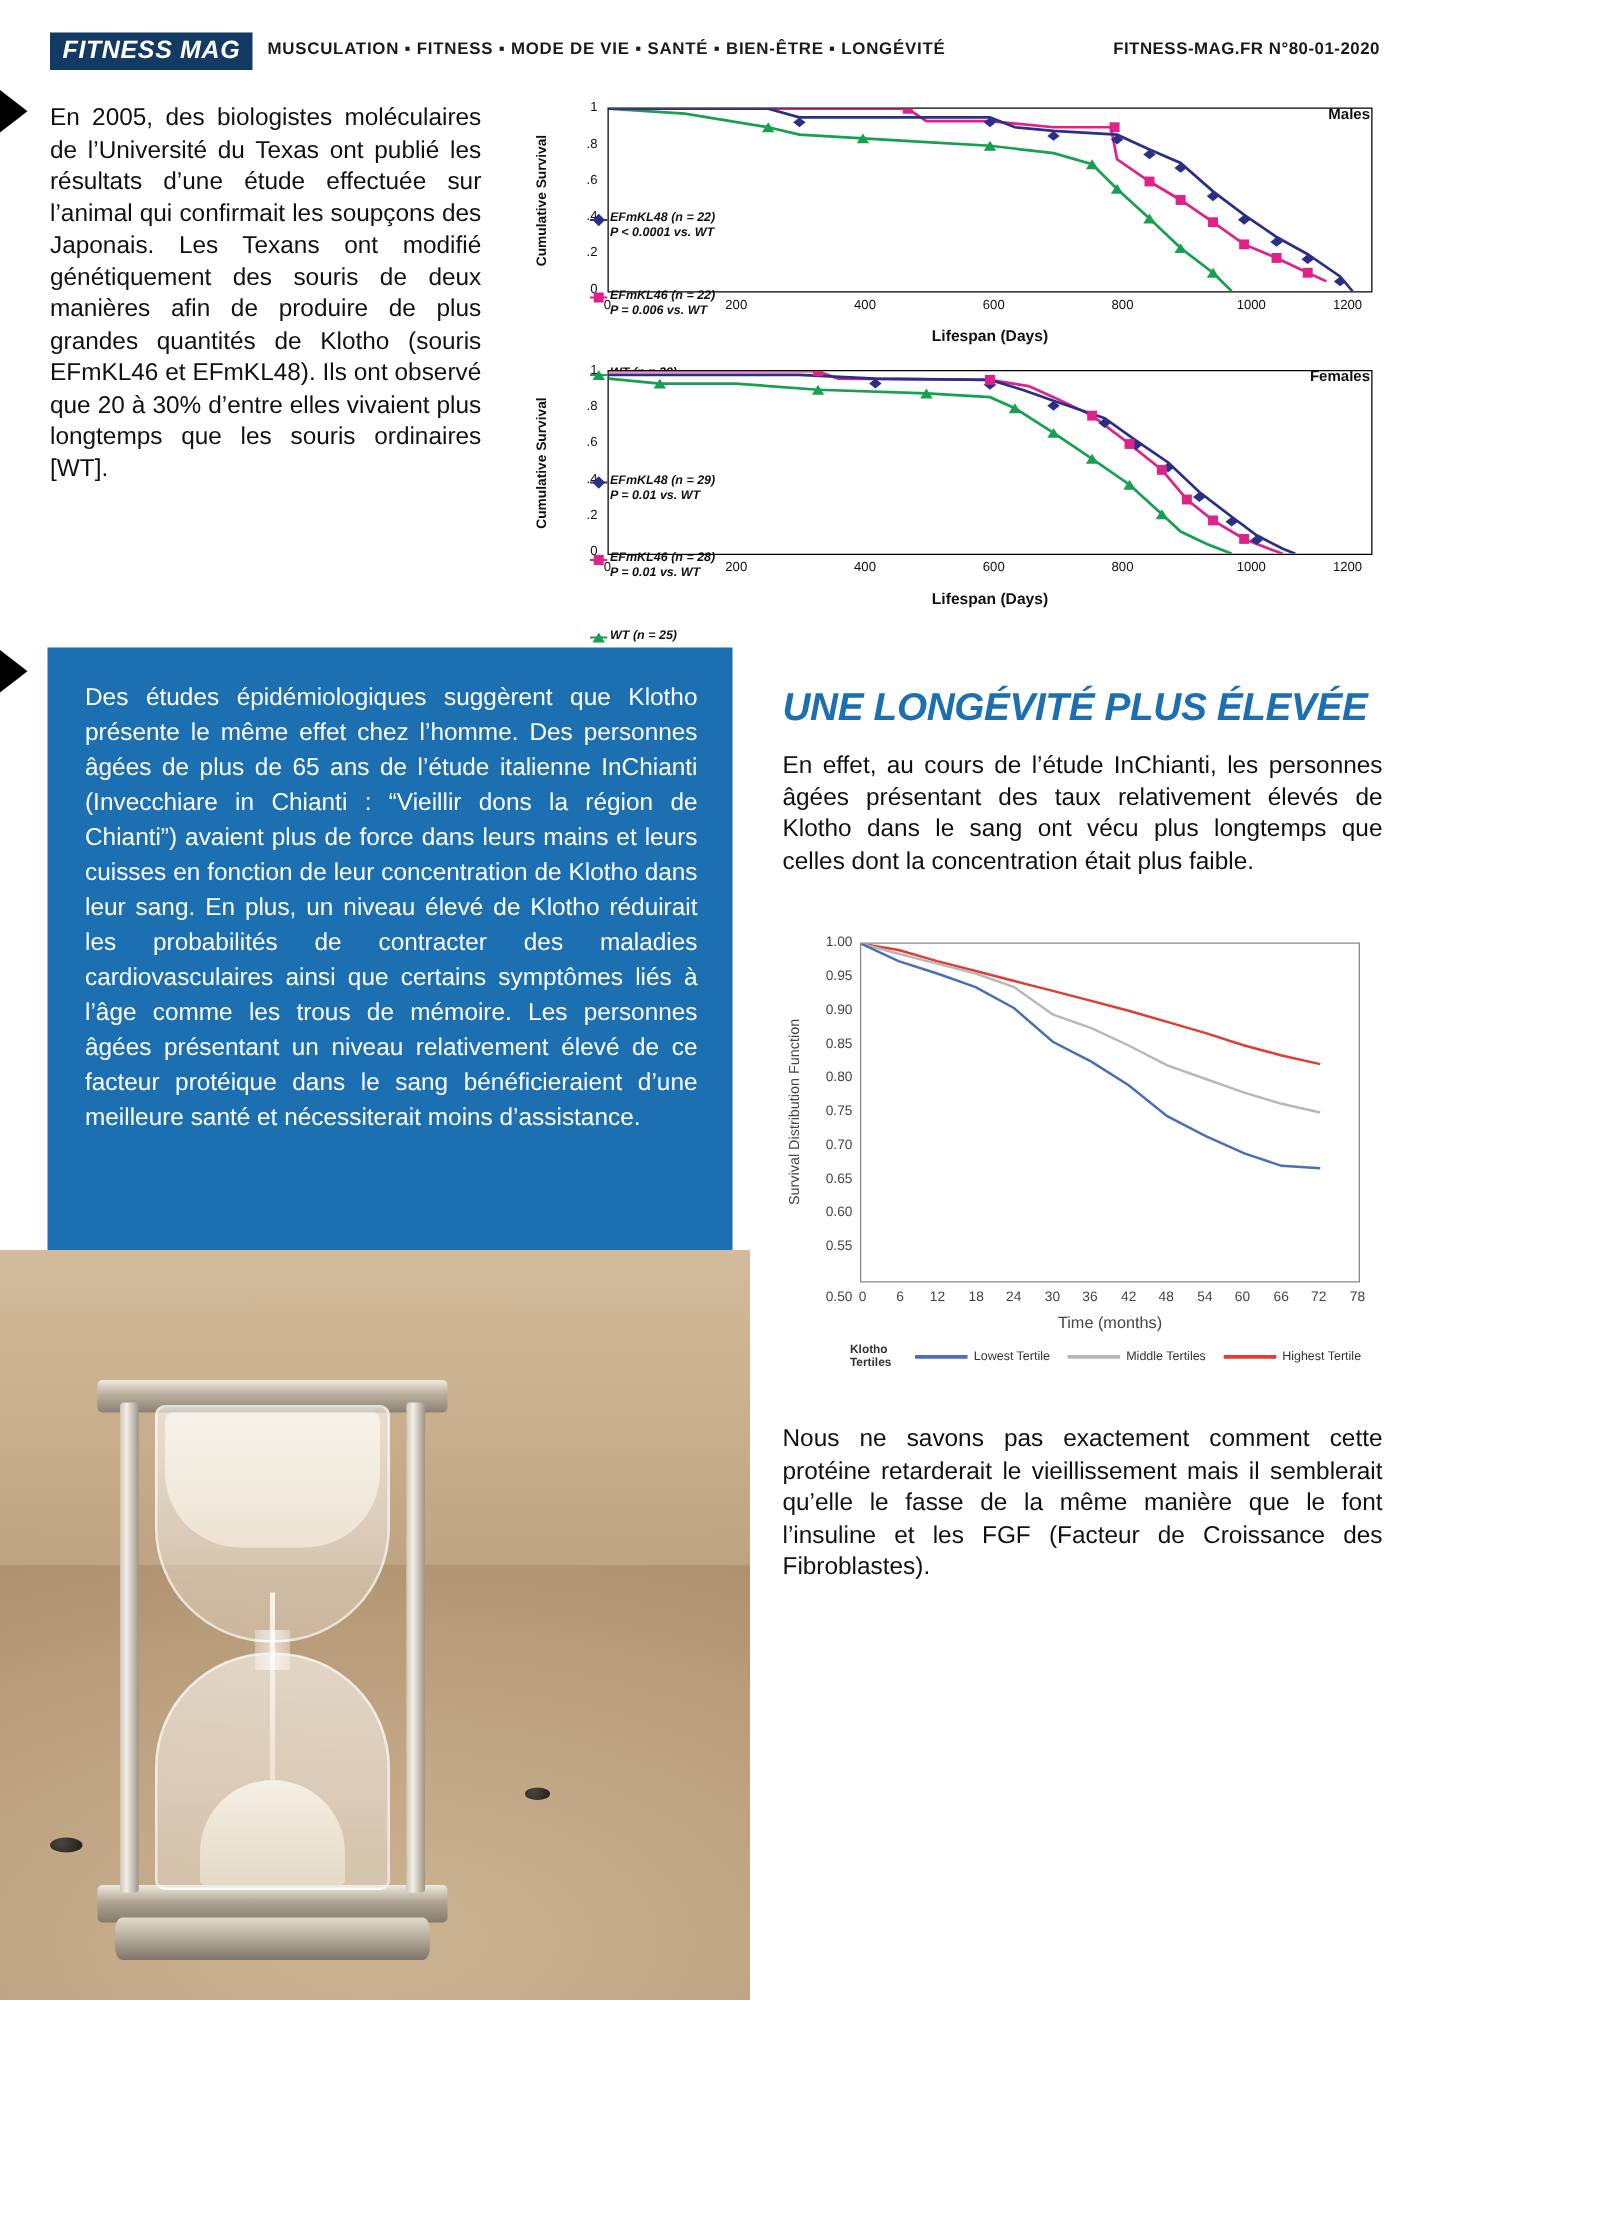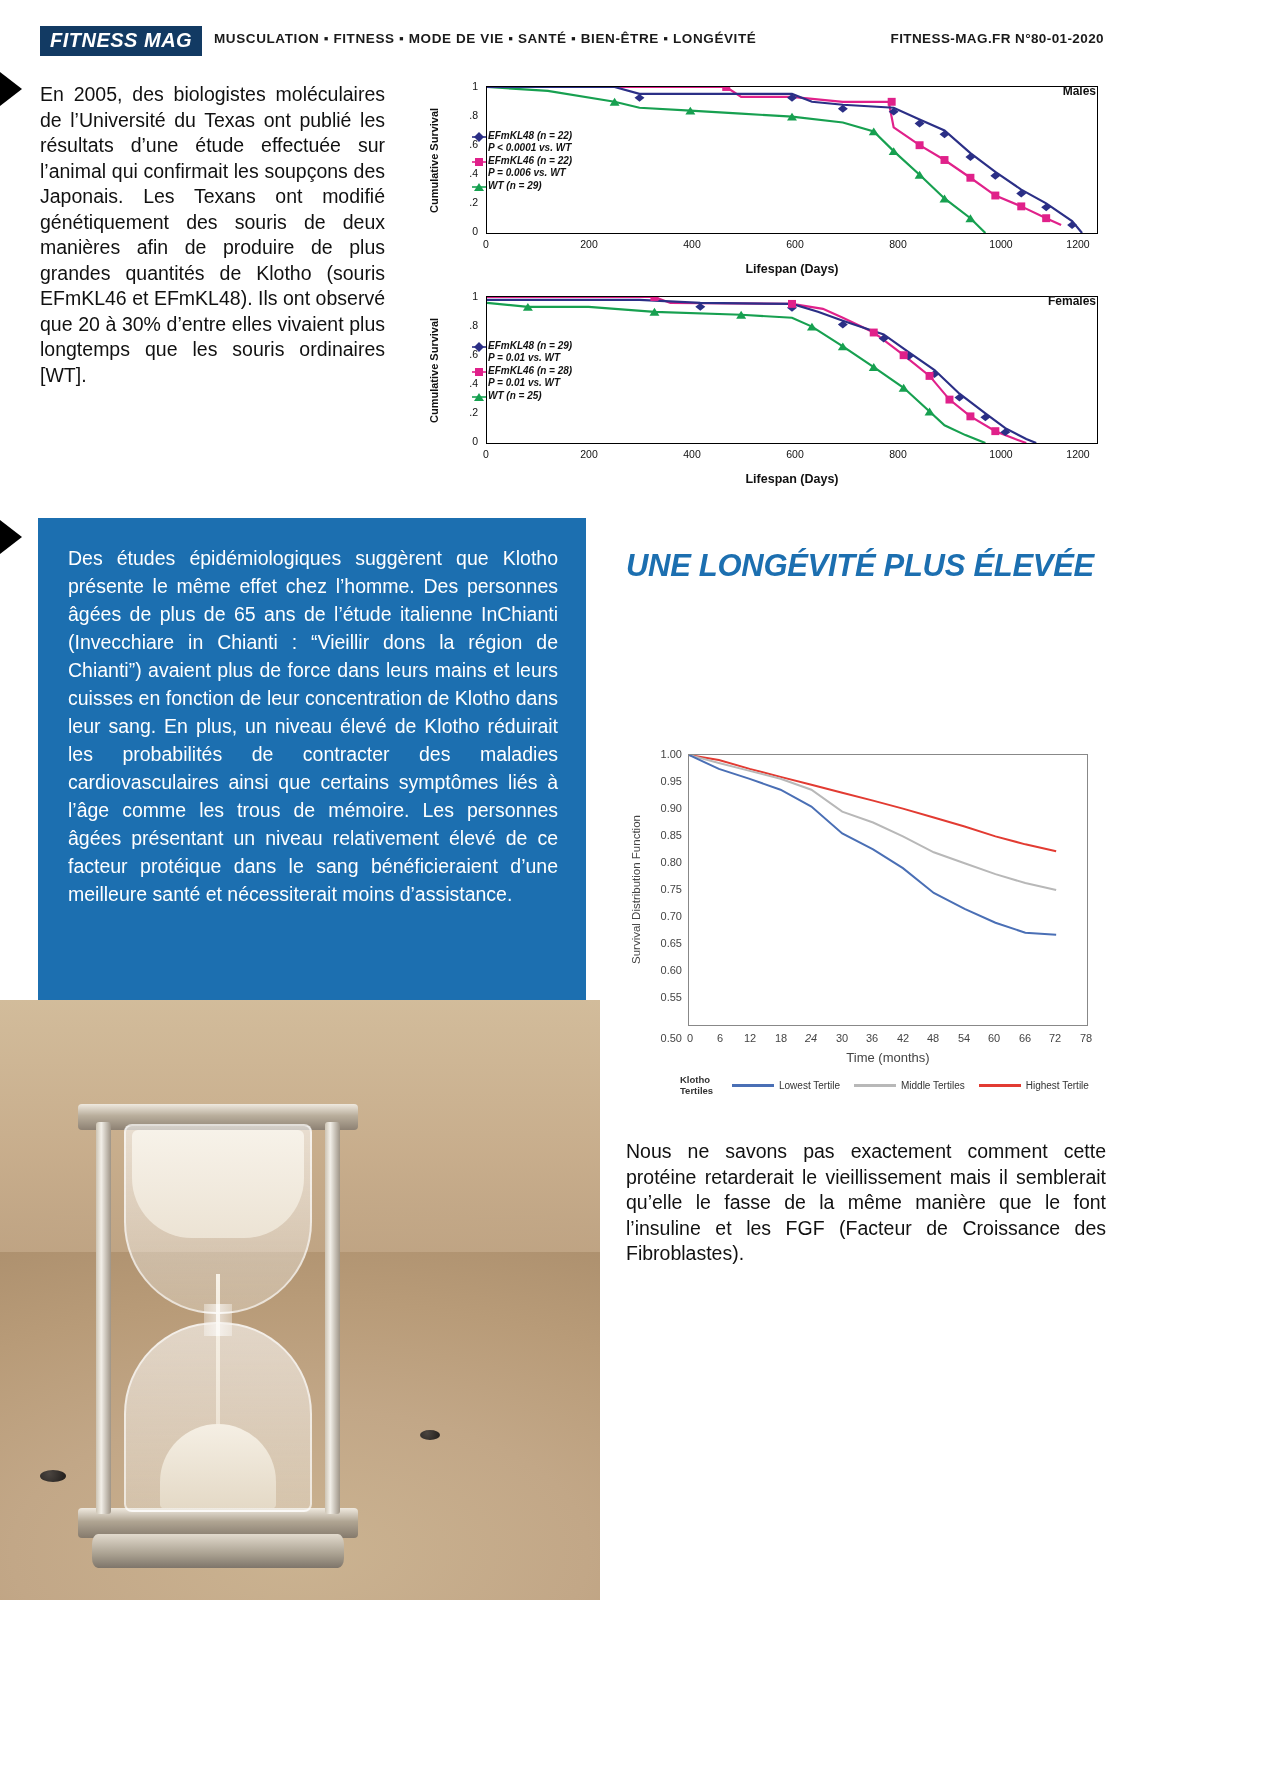--- a/index.html
+++ b/index.html
@@ -82,21 +82,21 @@
   }
   .mc-corner {
     position:absolute; right:10px; top:6px;
     font-size:12px; font-weight:bold; color:#111;
   }
   .mc-legend {
     position:absolute; left:44px; top:52px;
     font-size:10px; font-style:italic; font-weight:bold; color:#111;
     line-height:11.5px;
   }
-  .lg-row { display:flex; align-items:flex-start; margin-bottom:2px; }
+  .lg-row { display:flex; align-items:flex-start; margin-bottom:2px;margin-top:39px; }
   .lg-mark { width:16px; flex:0 0 16px; padding-top:1px; }
   .lg-mark svg { display:block; }
   .lg-txt { white-space:pre-line; }
 
   
   .bluebox {
     position:absolute; left:38px; top:518px; width:548px; height:592px;
     background:#1c6fb0; color:#ffffff;
     padding:26px 28px 20px 30px;
     font-size:19.5px; line-height:28px; text-align:justify;
@@ -426,20 +426,21 @@
       <div class="mc-xtick" style="left:450px; top:160px;">800</div>
       <div class="mc-xtick" style="left:553px; top:160px;">1000</div>
       <div class="mc-xtick" style="left:630px; top:160px;">1200</div>
       <div class="mc-xlabel">Lifespan (Days)</div>
     </div>
   </div>
 
   <div class="bluebox">Des études épidémiologiques suggèrent que Klotho présente le même effet chez l’homme. Des personnes âgées de plus de 65 ans de l’étude italienne InChianti (Invecchiare in Chianti : “Vieillir dons la région de Chianti”) avaient plus de force dans leurs mains et leurs cuisses en fonction de leur concentration de Klotho dans leur sang. En plus, un niveau élevé de Klotho réduirait les probabilités de contracter des maladies cardiovasculaires ainsi que certains symptômes liés à l’âge comme les trous de mémoire. Les personnes âgées présentant un niveau relativement élevé de ce facteur protéique dans le sang bénéficieraient d’une meilleure santé et nécessiterait moins d’assistance.</div>
 
   <div class="sect-title">UNE LONGÉVITÉ PLUS ÉLEVÉE</div>
+  <div class="body1">En effet, au cours de l’étude InChianti, les personnes âgées présentant des taux relativement élevés de Klotho dans le sang ont vécu plus longtemps que celles dont la concentration était plus faible.</div>
 
   <div class="surv">
     <div class="sv-ylabel">Survival Distribution Function</div>
 
     <div class="sv-ytick" style="left:16px; top:4px;">1.00</div>
     <div class="sv-ytick" style="left:16px; top:31px;">0.95</div>
     <div class="sv-ytick" style="left:16px; top:58px;">0.90</div>
     <div class="sv-ytick" style="left:16px; top:85px;">0.85</div>
     <div class="sv-ytick" style="left:16px; top:112px;">0.80</div>
     <div class="sv-ytick" style="left:16px; top:139px;">0.75</div>
@@ -457,21 +458,21 @@
         <polyline fill="none" stroke="#b8b8b8" stroke-width="2" points="0,0 30,8 61,16 92,24 123,35 154,57 185,68 215,82 246,98 277,109 308,120 338,129 369,136"></polyline>
 
         <polyline fill="none" stroke="#4a6fb5" stroke-width="2" points="0,0 30,14 61,24 92,35 123,52 154,79 185,95 215,114 246,139 277,155 308,169 338,179 369,181"></polyline>
       </svg>
     </div>
 
     <div class="sv-xtick" style="left:52px;  top:288px;">0</div>
     <div class="sv-xtick" style="left:82px;  top:288px;">6</div>
     <div class="sv-xtick" style="left:112px; top:288px;">12</div>
     <div class="sv-xtick" style="left:143px; top:288px;">18</div>
-    <div class="sv-xtick" style="left:173px; top:288px;font-style:italic;">24</div>
+    <div class="sv-xtick" style="left:173px; top:288px;">24</div>
     <div class="sv-xtick" style="left:204px; top:288px;">30</div>
     <div class="sv-xtick" style="left:234px; top:288px;">36</div>
     <div class="sv-xtick" style="left:265px; top:288px;">42</div>
     <div class="sv-xtick" style="left:295px; top:288px;">48</div>
     <div class="sv-xtick" style="left:326px; top:288px;">54</div>
     <div class="sv-xtick" style="left:356px; top:288px;">60</div>
     <div class="sv-xtick" style="left:387px; top:288px;">66</div>
     <div class="sv-xtick" style="left:417px; top:288px;">72</div>
     <div class="sv-xtick" style="left:448px; top:288px;">78</div>
 

